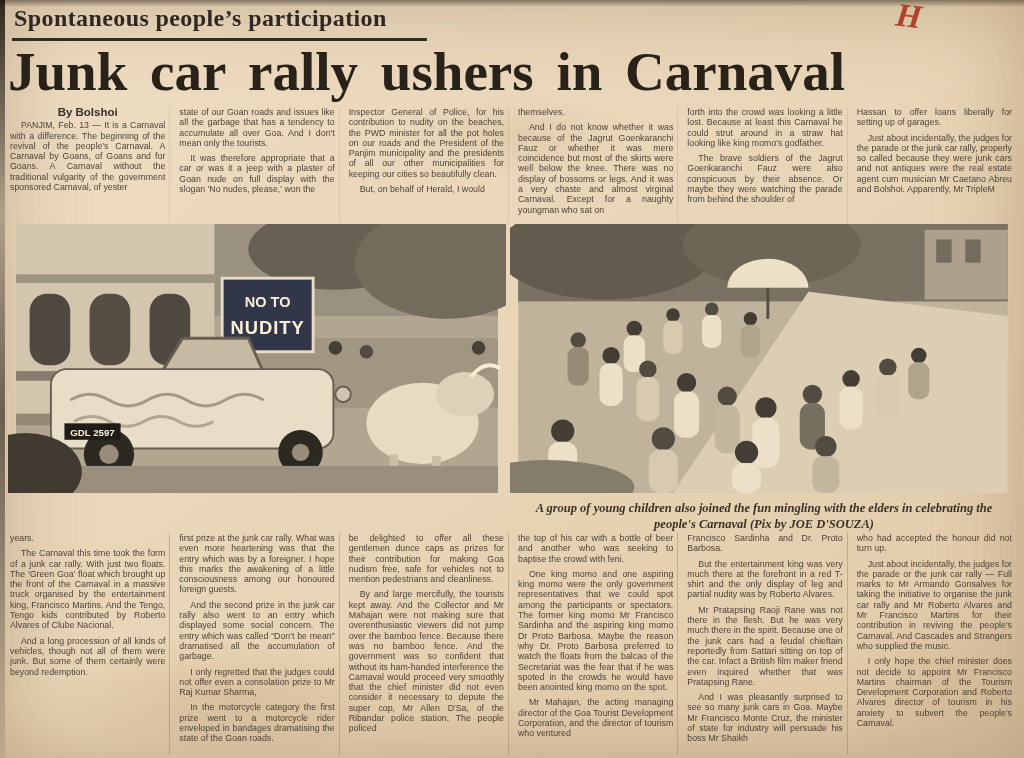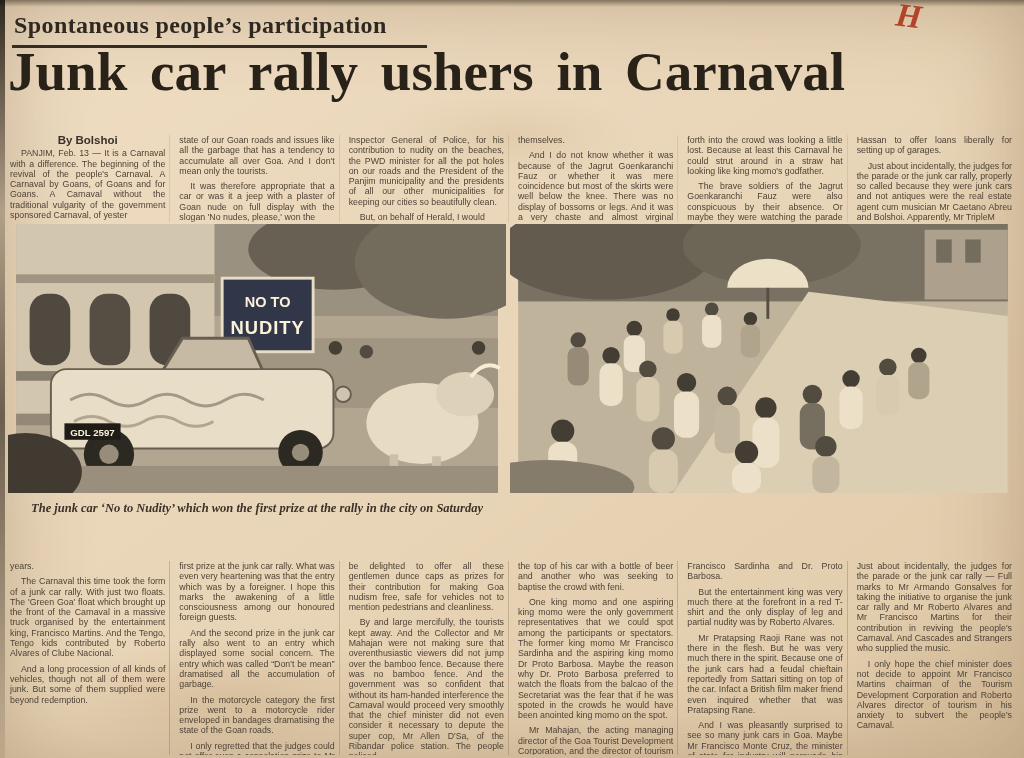--- a/index.html
+++ b/index.html
@@ -15,31 +15,31 @@
     background:linear-gradient(180deg,rgba(20,14,8,.85),rgba(20,14,8,.2) 28%,rgba(20,14,8,.55) 55%,rgba(20,14,8,.08)); }
   .stain { position:absolute; border-radius:50%; pointer-events:none; }
   .s1 { left:50px; top:635px; width:360px; height:125px;
     background:radial-gradient(ellipse at center,rgba(146,104,52,.15),rgba(0,0,0,0) 70%); }
   .s2 { left:835px; top:590px; width:210px; height:190px;
     background:radial-gradient(ellipse at center,rgba(146,104,52,.13),rgba(0,0,0,0) 70%); }
   .s3 { left:380px; top:90px; width:260px; height:90px;
     background:radial-gradient(ellipse at center,rgba(146,104,52,.10),rgba(0,0,0,0) 70%); }
   .hmark { position:absolute; top:-2px; left:896px; font-family:"Liberation Serif",serif;
     font-style:italic; font-weight:bold; font-size:33px; color:#b2432c; transform:rotate(7deg); }
-  .kicker { position:absolute; top:12px; left:12px; font-family:"Liberation Serif",serif;
+  .kicker { position:absolute; top:5px; left:12px; font-family:"Liberation Serif",serif;
     font-weight:bold; font-size:24px; color:#2e2820; border-bottom:3px solid #332d25;
     padding:0 40px 6px 2px; letter-spacing:.4px; }
   .headline { position:absolute; top:40px; left:8px; width:1012px; margin:0;
     font-family:"Liberation Serif",serif; font-weight:bold; font-size:55px; color:#282219;
     word-spacing:9px; white-space:nowrap; }
   .cols { position:absolute; left:10px; width:1006px; display:flex; }
   .cols.top { top:107px; height:115px; overflow:hidden; }
   .cols.bottom { top:533px; height:222px; overflow:hidden;justify-content:space-between; }
   .col { flex:1 1 0; padding:0 4px 0 9px; overflow:hidden; font-size:8.8px;
-    line-height:10.3px; text-align:justify; color:#4e4337;margin-top:28px; }
+    line-height:10.3px; text-align:justify; color:#4e4337; }
   .col:first-child { padding-left:0; }
   .cols.top .col + .col { border-left:1px solid rgba(116,92,64,.15); }
   .cols.bottom .col + .col { border-left:1px solid rgba(116,92,64,.30); }
   .para { margin:0 0 5px; text-indent:11px; }
   .col.cont .plist .para:first-child { text-indent:0; }
   .byline { text-align:center; font-weight:bold; font-size:11.5px; margin:0 0 3px; color:#38302a; }
   .photo { position:absolute; top:224px; height:269px;
     filter:sepia(.22) contrast(.96) brightness(1.02); }
   .photo.left { left:8px; width:498px; }
   .photo.right { left:510px; width:506px; }
@@ -213,37 +213,40 @@
         <circle cx="236" cy="236" r="12" fill="#3c362e"></circle>
           <rect x="221" y="247" width="30" height="31" rx="12" fill="#ddd6c6"></rect>
         <circle cx="318" cy="230" r="11" fill="#4a443b"></circle>
           <rect x="304" y="240" width="28" height="38" rx="11" fill="#b7ad9a"></rect>
       </g>
       <ellipse cx="30" cy="272" rx="90" ry="28" fill="#7c7466"></ellipse>
     </svg>
   </div>
 
   <div class="caption capleft">
-    <div>The junk car ‘No to Nudity’ which won the first prize at the rally in the city on Saturday</div>
+  </div>
+  <div class="caption capright">
+    <div>A group of young children also joined the fun mingling with the elders in celebrating the</div>
+    <div>people's Carnaval  (Pix by JOE D'SOUZA)</div>
   </div>
 
   <div class="cols bottom">
     <div class="col cont">
       <div class="plist">
           <p class="para">years.</p>
           <p class="para">The Carnaval this time took the form of a junk car rally. With just two floats. The 'Green Goa' float which brought up the front of the Carnaval in a massive truck organised by the entertainment king, Francisco Martins. And the Tengo, Tengo kids contributed by Roberto Alvares of Clube Nacional.</p>
-          <p class="para">And a long procession of all kinds of vehicles, though not all of them were junk. But some of them supplied were beyond redemption.</p>
-        </div>
-    </div>
-    <div class="col cont">
-      <div class="plist">
-          <p class="para">first prize at the junk car rally. What was even very heartening was that the entry which was by a foreigner. I hope this marks the awakening of a little consciousness among our honoured foreign guests.</p>
+          <p class="para">And a long procession of all kinds of vehicles, though not all of them were junk. But some of them certainly were beyond redemption.</p>
+        </div>
+    </div>
+    <div class="col cont">
+      <div class="plist">
+          <p class="para">first prize at the junk car rally. What was even more heartening was that the entry which was by a foreigner. I hope this marks the awakening of a little consciousness among our honoured foreign guests.</p>
           <p class="para">And the second prize in the junk car rally also went to an entry which displayed some social concern. The entry which was called “Don't be mean” dramatised all the accumulation of garbage.</p>
+          <p class="para">I only regretted that the judges could not offer even a consolation prize to Mr Raj Kumar Sharma,</p>
           <p class="para">In the motorcycle category the first prize went to a motorcycle rider enveloped in bandages dramatising the state of the Goan roads.</p>
-          <p class="para">I only regretted that the judges could not offer even a consolation prize to Mr Raj Kumar Sharma,</p>
         </div>
     </div>
     <div class="col cont">
       <div class="plist">
           <p class="para">be delighted to offer all these gentlemen dunce caps as prizes for their contribution for making Goa nudism free, safe for vehicles not to mention pedestrians and cleanliness.</p>
           <p class="para">By and large mercifully, the tourists kept away. And the Collector and Mr Mahajan were not making sure that overenthusiastic viewers did not jump over the bamboo fence. Because there was no bamboo fence. And the government was so confident that without its ham-handed interference the Carnaval would proceed very smoothly that the chief minister did not even consider it necessary to depute the super cop, Mr Allen D'Sa, of the Ribandar police station. The people policed</p>
         </div>
     </div>
     <div class="col cont">
       <div class="plist">
@@ -255,18 +258,19 @@
     <div class="col cont">
       <div class="plist">
           <p class="para">Francisco Sardinha and Dr. Proto Barbosa.</p>
           <p class="para">But the entertainment king was very much there at the forefront in a red T-shirt and the only display of leg and partial nudity was by Roberto Alvares.</p>
           <p class="para">Mr Pratapsing Raoji Rane was not there in the flesh. But he was very much there in the spirit. Because one of the junk cars had a feudal chieftain reportedly from Sattari sitting on top of the car. Infact a British film maker friend even inquired whether that was Pratapsing Rane.</p>
           <p class="para">And I was pleasantly surprised to see so many junk cars in Goa. Maybe Mr Francisco Monte Cruz, the minister of state for industry will persuade his boss Mr Shaikh</p>
         </div>
     </div>
     <div class="col cont">
       <div class="plist">
+          <p class="para">who had accepted the honour did not turn up.</p>
           <p class="para">Just about incidentally, the judges for the parade or the junk car rally — Full marks to Mr Armando Gonsalves for taking the initiative to organise the junk car rally and Mr Roberto Alvares and Mr Francisco Martins for their contribution in reviving the people's Carnaval. And Cascades and Strangers who supplied the music.</p>
           <p class="para">I only hope the chief minister does not decide to appoint Mr Francisco Martins chairman of the Tourism Development Corporation and Roberto Alvares director of tourism in his anxiety to subvert the people's Carnaval.</p>
         </div>
     </div>
   </div>
 </div>
 
 </body></html>

